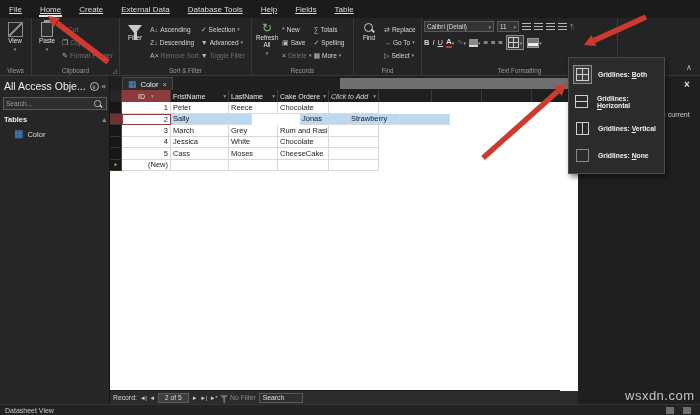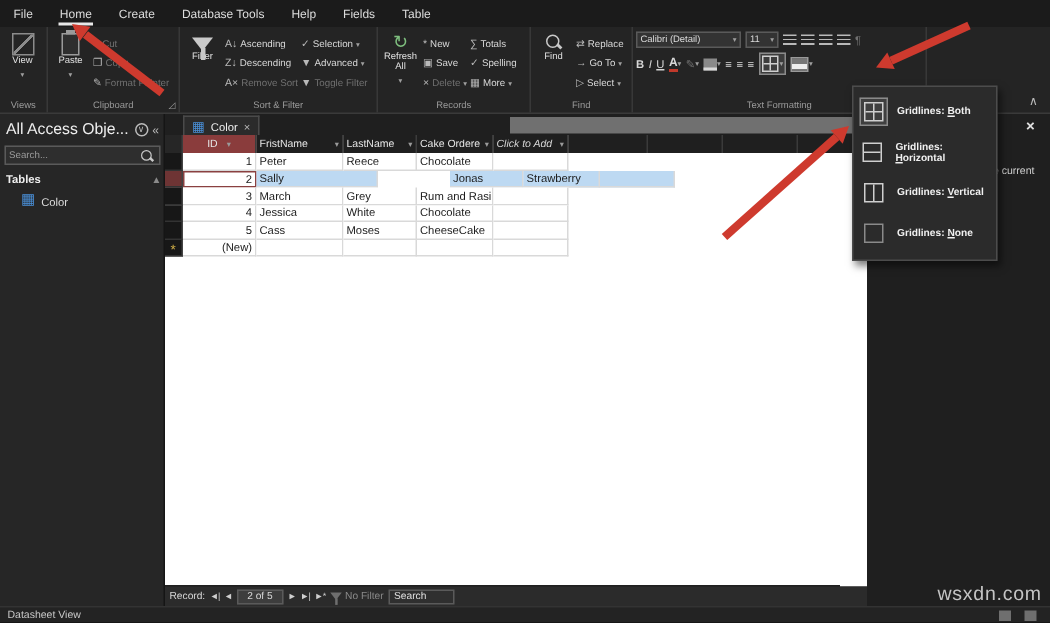--- a/index.html
+++ b/index.html
@@ -121,24 +121,25 @@
   
   #watermark { position:absolute; left:625px; top:388px; font-size:13px; color:#c4c4c4; z-index:60; letter-spacing:.5px; }
   #arrows { position:absolute; left:0; top:0; z-index:50; pointer-events:none; }
 </style>
 </head>
 <body>
 
 <div id="app">
 
   <div id="tabrow">
-    <div id="tabs-host" style="display:flex;height:18px;">
+    <div id="tabs-host" style="display:flex;height:18px;text-decoration:underline;">
         <div class="rtab">File</div>
         <div class="rtab active">Home</div>
         <div class="rtab">Create</div>
+        <div class="rtab">External Data</div>
         <div class="rtab">Database Tools</div>
         <div class="rtab">Help</div>
         <div class="rtab">Fields</div>
         <div class="rtab">Table</div>
       </div>
   </div>
 
   <div id="ribbon">
     <div id="groups-host" style="display:flex;">
         <div class="group g-views">

